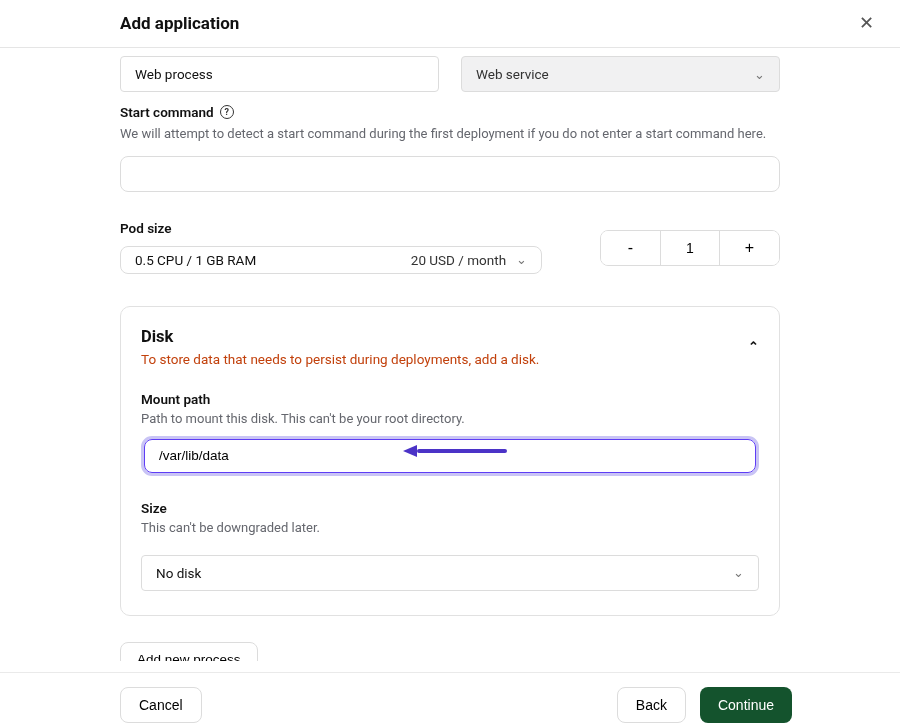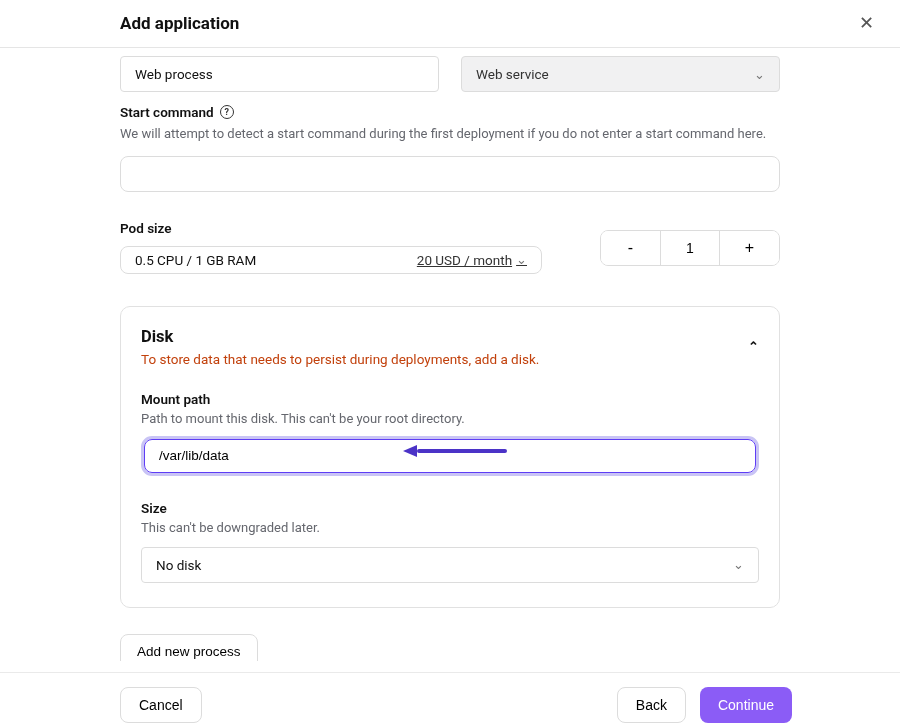--- a/index.html
+++ b/index.html
@@ -64,21 +64,21 @@
 }
 
 .pod-row { display: flex; justify-content: space-between; margin-top: 28px; gap: 28px; align-items: flex-start;}
 .pod-col { }
 .pod-label { font-size: 13.5px; font-weight: 600; }
 .pod-select {
   margin-top: 10px; width: 422px; height: 28px; border: 1px solid #dcdcdc;
   border-radius: 8px; padding: 0 14px; display: flex; align-items: center;
   justify-content: space-between; font-size: 13.5px;
 }
-.pod-price { color: #333; display: flex; align-items: center; gap: 4px; text-decoration: underline; }
+.pod-price { color: #333; display: flex; align-items: center; gap: 10px; }
 
 .counter {
   margin-top: 10px; display: flex; border: 1px solid #dcdcdc;
   border-radius: 8px; overflow: hidden; height: 36px; width: 180px;
 }
 .counter button {
   width: 60px; border: none; background: #fff; font-size: 16px; cursor: pointer;
 }
 .counter input {
   width: 60px; border: none; border-left: 1px solid #dcdcdc; border-right: 1px solid #dcdcdc;
@@ -108,42 +108,42 @@
 .annotation-arrow {
   position: absolute; left: 262px; top: 9px; display: flex; align-items: center;
 }
 .arrow-head {
   width: 0; height: 0; border-top: 6px solid transparent; border-bottom: 6px solid transparent;
   border-right: 14px solid #4b33c7;
 }
 .arrow-line { width: 90px; height: 4px; background: #4b33c7; border-radius: 2px; }
 
 .size-select {
-  margin-top: 12px; height: 36px; border: 1px solid #dcdcdc; border-radius: 4px;
+  margin-top: 20px; height: 36px; border: 1px solid #dcdcdc; border-radius: 4px;
   padding: 4px 14px; display: flex; align-items: center; justify-content: space-between;
   font-size: 13.5px;
 }
 
 .add-process {
   margin-top: 26px; margin-bottom: 20px; border: 1px solid #dcdcdc; border-radius: 8px;
   background: #fff; padding: 9px 16px; font-size: 13.5px; cursor: pointer;
 }
 
 .footer {
   position: absolute; bottom: 0; left: 0; right: 0; border-top: 1px solid #eaeaea;
   padding: 14px 108px 2px 120px; display: flex; justify-content: space-between; align-items: center;
   background: #fff;
 }
 .footer-right { display: flex; gap: 14px; }
 .btn {
   border: 1px solid #dcdcdc; border-radius: 8px; background: #fff;
   padding: 9px 18px; font-size: 14px; cursor: pointer;
 }
 .btn-primary {
-  border: none; background: #8b5cf6; color: #fff;
+  border: none; background: #14532d; color: #fff;
 }
 </style>
 </head>
 <body>
 
 <div class="header">
   <h1>Add application</h1>
   <span class="close-icon">✕</span>
 </div>
 

